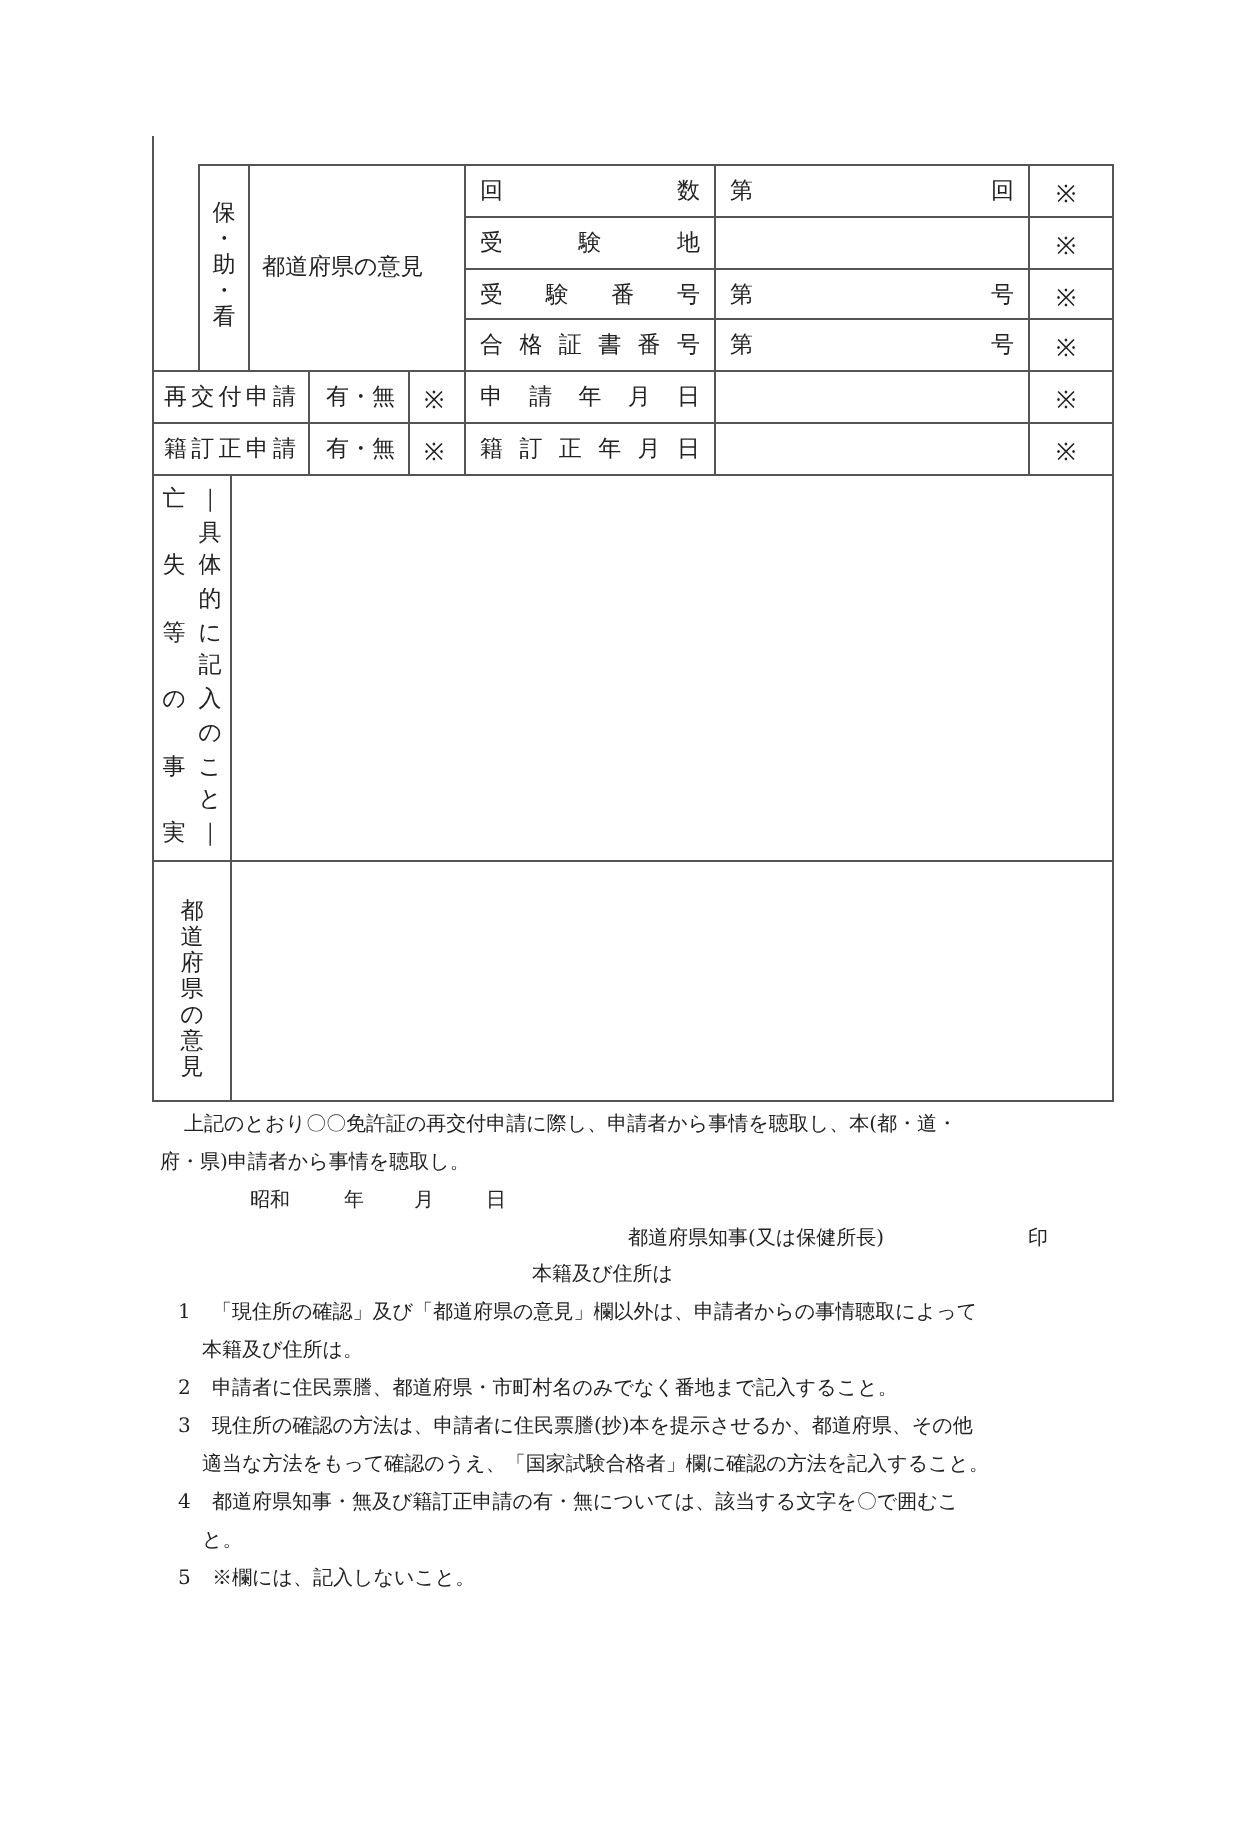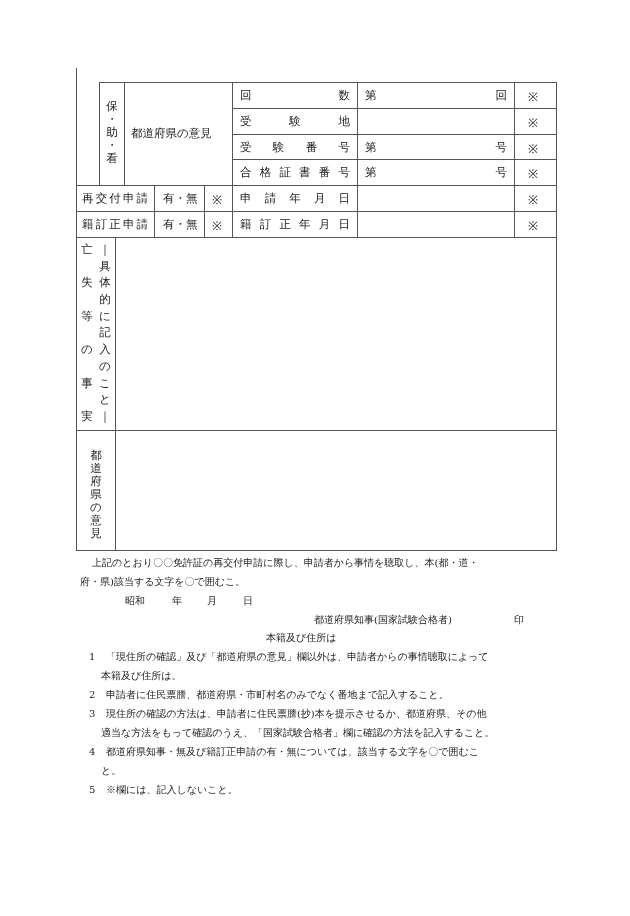--- a/index.html
+++ b/index.html
@@ -170,26 +170,26 @@
   <span>道</span>
   <span>府</span>
   <span>県</span>
   <span>の</span>
   <span>意</span>
   <span>見</span>
 </div>
 <div class="abs" style="left:116px; top:431px; width:440px; height:119px;"></div>
 
 <div class="para" style="left:92px; top:553px;">上記のとおり〇〇免許証の再交付申請に際し、申請者から事情を聴取し、本(都・道・</div>
-<div class="para" style="left:80px; top:572px;">府・県)該当する文字を〇で囲むこ。</div>
+<div class="para" style="left:80px; top:572px;">府・県)申請者から事情を聴取し。</div>
 <div class="para" style="left:125px; top:591px;">昭和</div>
 <div class="para" style="left:172px; top:591px;">年</div>
 <div class="para" style="left:207px; top:591px;">月</div>
 <div class="para" style="left:243px; top:591px;">日</div>
-<div class="para" style="left:314px; top:610px;">都道府県知事(国家試験合格者)</div>
+<div class="para" style="left:314px; top:610px;">都道府県知事(又は保健所長)</div>
 <div class="para" style="left:514px; top:610px;">印</div>
 
 <div class="para" style="left:266px; top:628px;">本籍及び住所は</div>
 
 <div>
   <div class="para" style="left:89px; top:647px;">1</div>
   <div class="para" style="left:106px; top:647px;">「現住所の確認」及び「都道府県の意見」欄以外は、申請者からの事情聴取によって</div>
   <div class="para" style="left:101px; top:666px;">本籍及び住所は。</div>
 
   <div class="para" style="left:89px; top:685px;">2</div>

